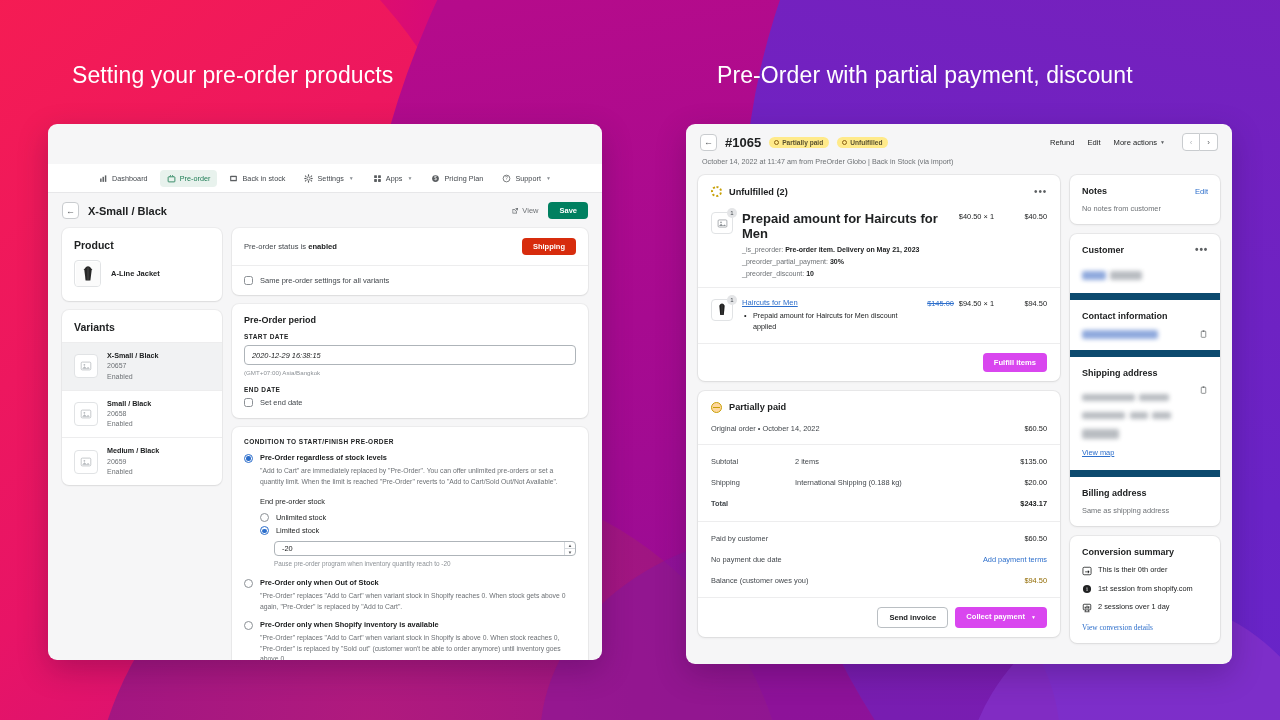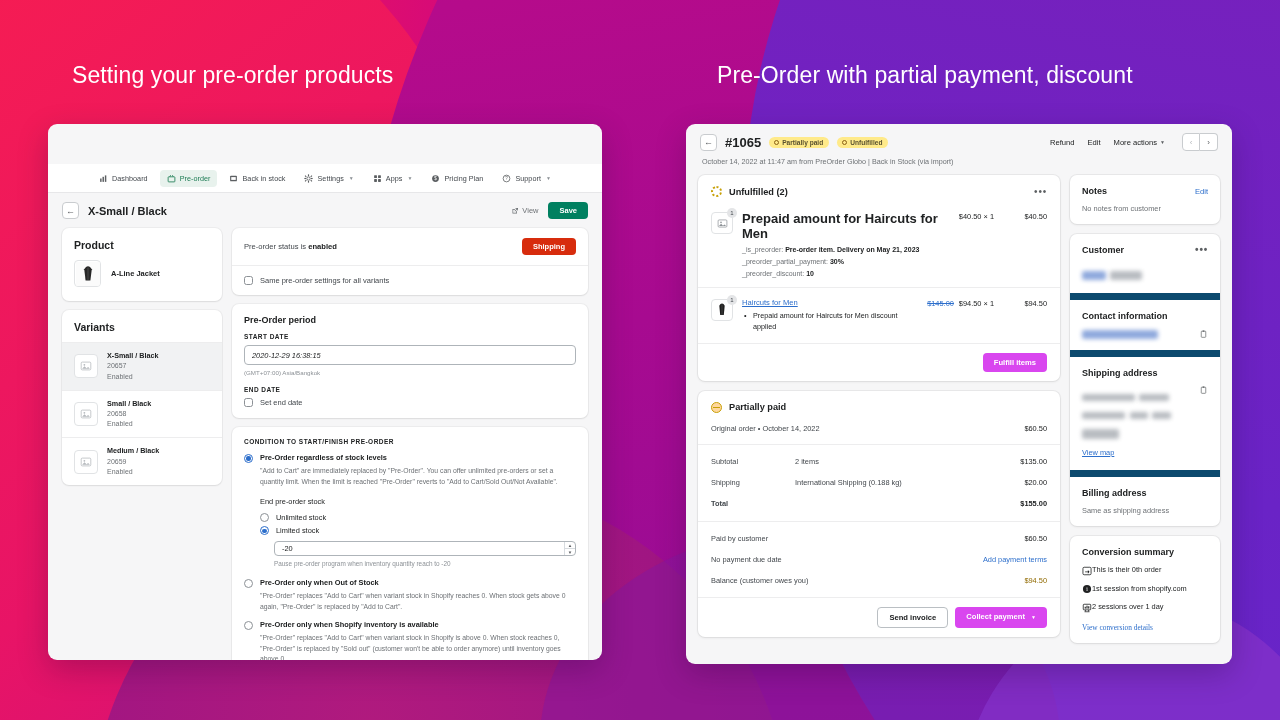--- a/index.html
+++ b/index.html
@@ -246,21 +246,21 @@
   .scard-sec { padding: 11px 12px; }
   .scard-sec + .scard-sec { border-top: 7px solid #0c4a6e; }
   .scard-h { display: flex; align-items: center; font-size: 9px; font-weight: 700; color: #202223; }
   .scard-h .edit { margin-left: auto; font-size: 7.6px; font-weight: 400; color: #2c6ecb; }
   .scard-p { font-size: 7.4px; color: #6d7175; margin-top: 8px; }
   .copy-ic { margin-left: auto; color: #5c5f62; flex: none; }
   .redact { border-radius: 2px; filter: blur(2.1px); display: inline-block; }
   .r-blue { background: #8fa9dd; color: transparent; }
   .r-gray { background: #b8bcc1; color: transparent; }
   .bl { filter: blur(2.2px); }
-  .conv-row { display: flex; align-items: flex-start; font-size: 7.4px; color: #202223; margin-top: 8px; }
+  .conv-row { display: flex; align-items: flex-start; gap: 6px; font-size: 7.4px; color: #202223; margin-top: 8px; }
   .conv-ic { width: 10px; height: 10px; flex: none; margin-top: .5px; }
   .linkline { font-size: 7.4px; color: #2c6ecb; margin-top: 10px; font-family: Liberation Serif, serif; }
   .maplink { font-size: 7.4px; color: #2c6ecb; text-decoration: underline; margin-top: 8px; display: inline-block; }
 </style>
 </head>
 <body>
 
 <div id="bg">
   <div class="bg-base"></div>
   <div class="blob1"></div>
@@ -612,21 +612,21 @@
             <div class="amt">$135.00</div>
           </div>
           <div class="pay-row">
             <div class="lbl">Shipping</div>
             <div class="mid">International Shipping (0.188 kg)</div>
             <div class="amt">$20.00</div>
           </div>
           <div class="pay-row bold" style="padding-bottom:13px">
             <div class="lbl">Total</div>
             <div class="mid"></div>
-            <div class="amt">$155.00</div>
+            <div class="amt">$243.17</div>
           </div>
         </div>
 
         <div class="pay-sec">
           <div class="pay-row">
             <div class="mid">Paid by customer</div>
             <div class="amt">$60.50</div>
           </div>
           <div class="pay-row">
             <div class="mid">No payment due date</div>

